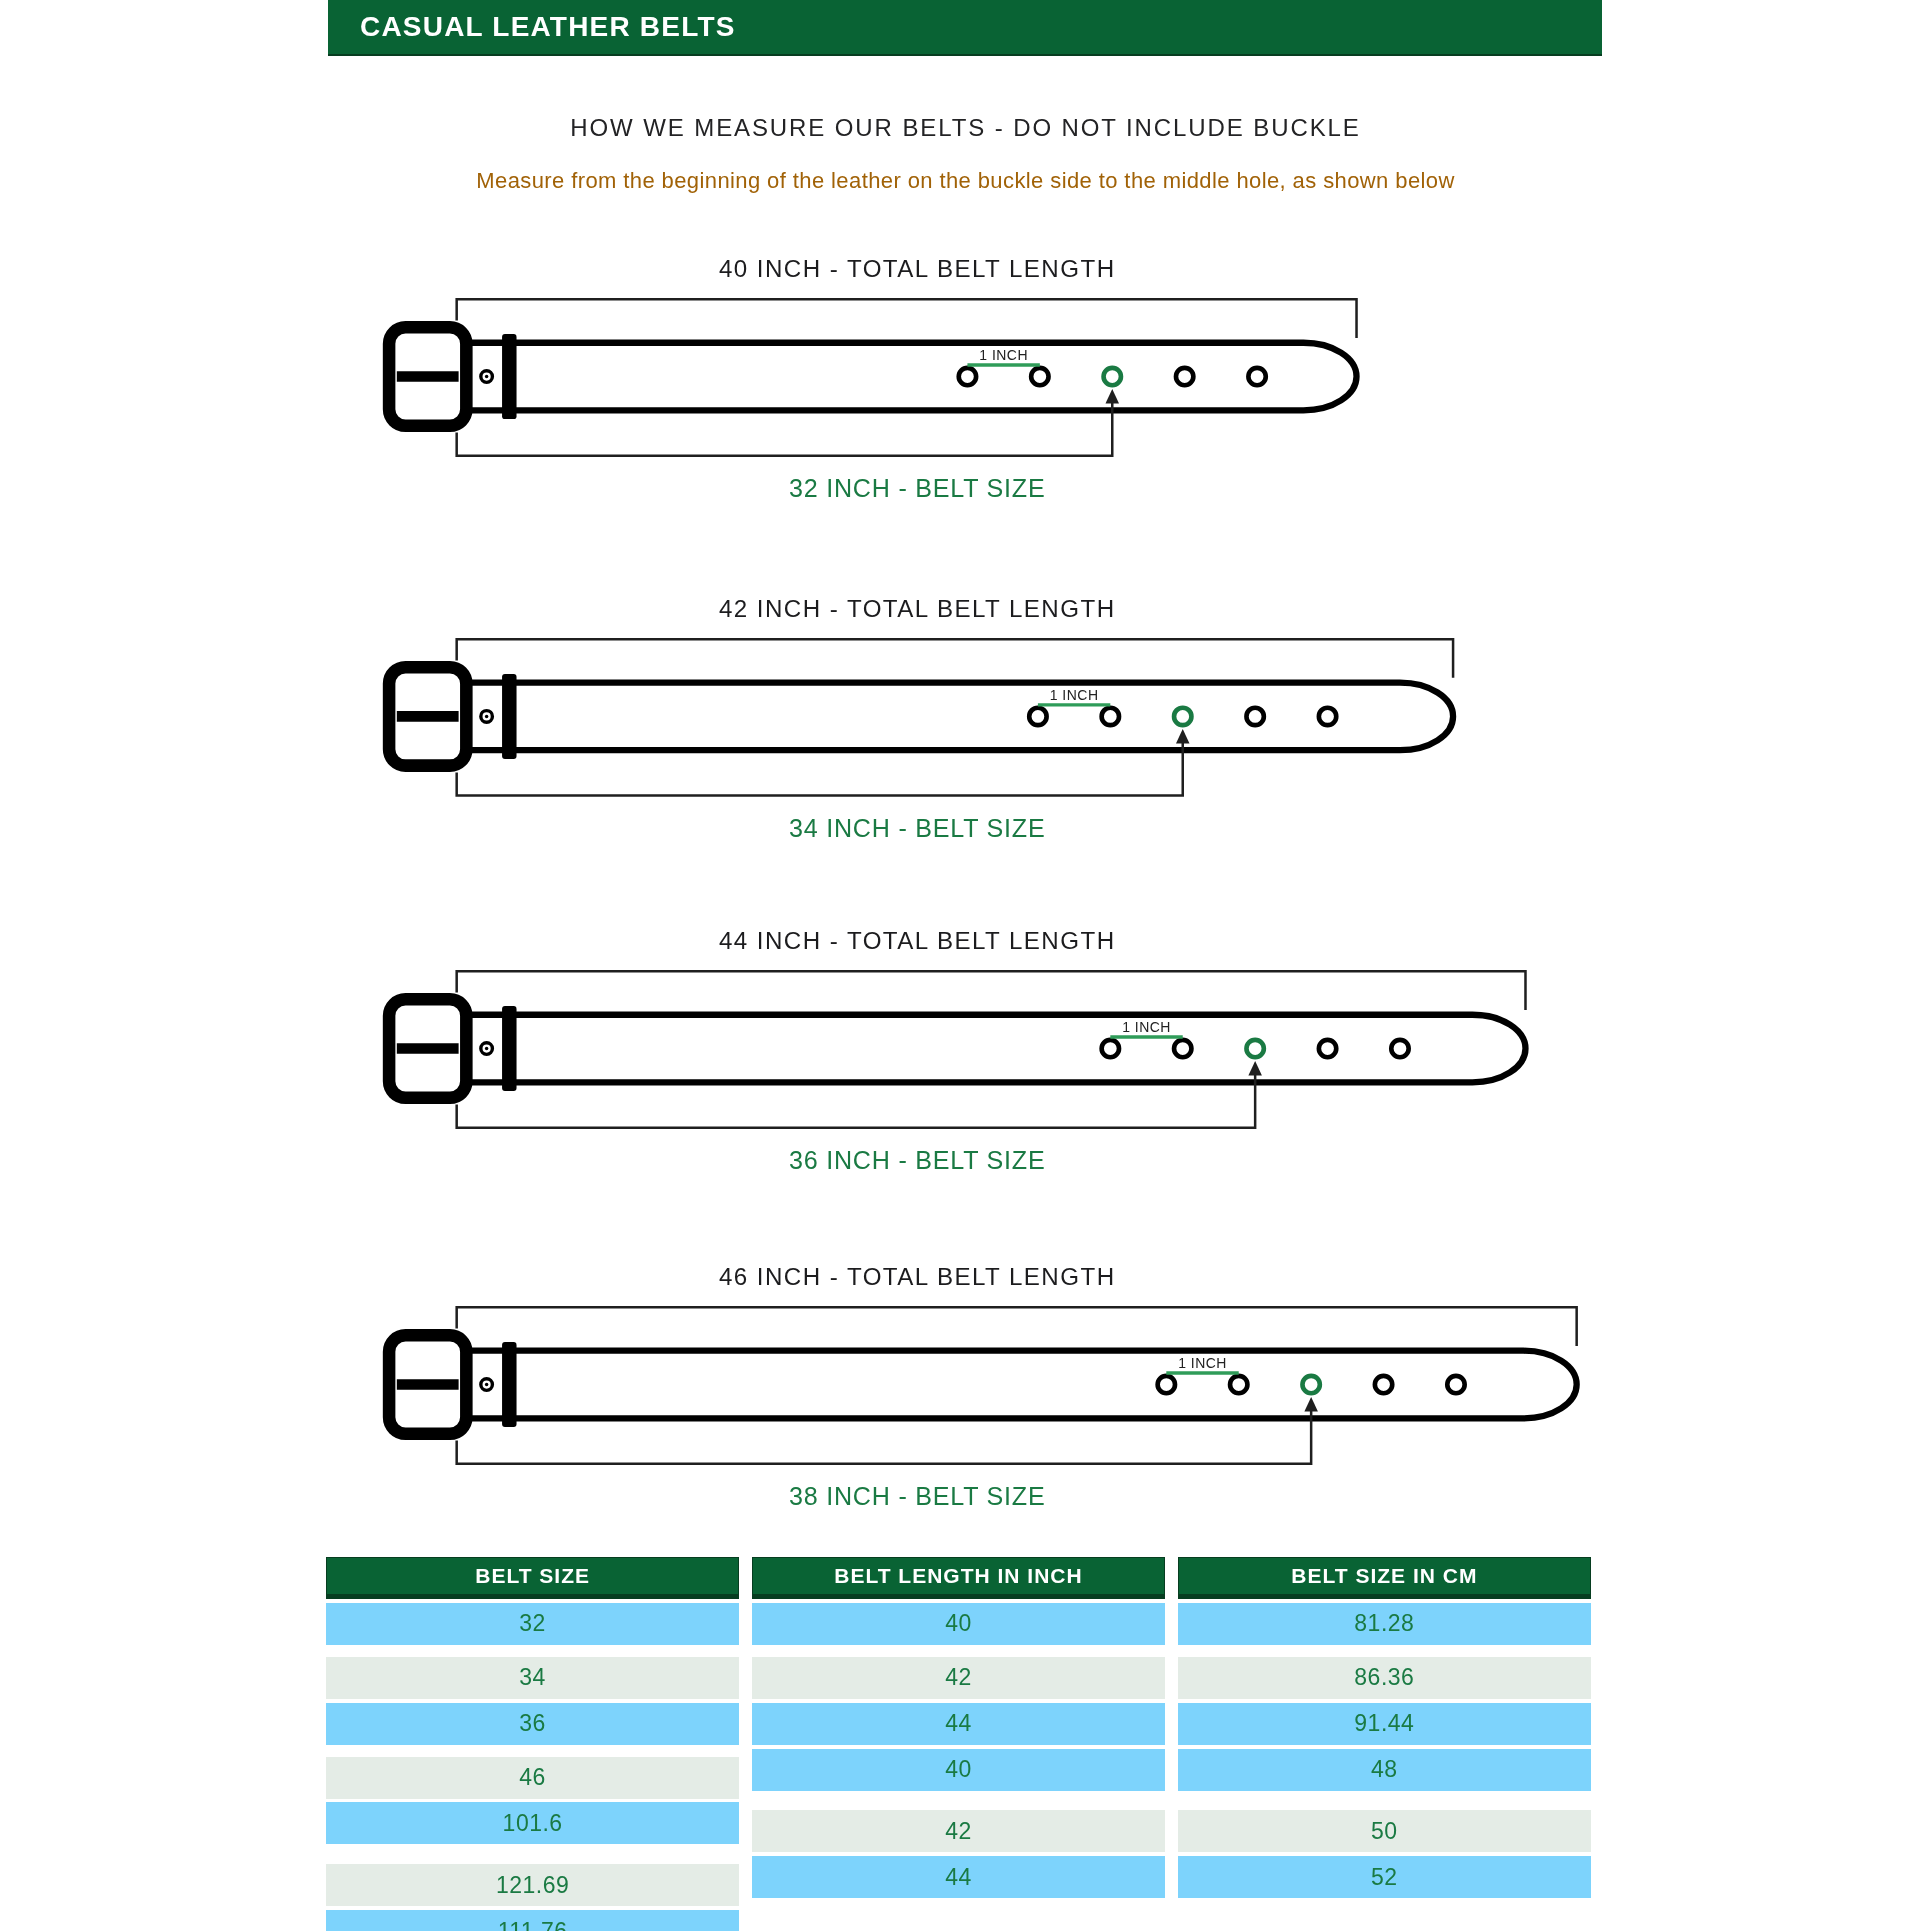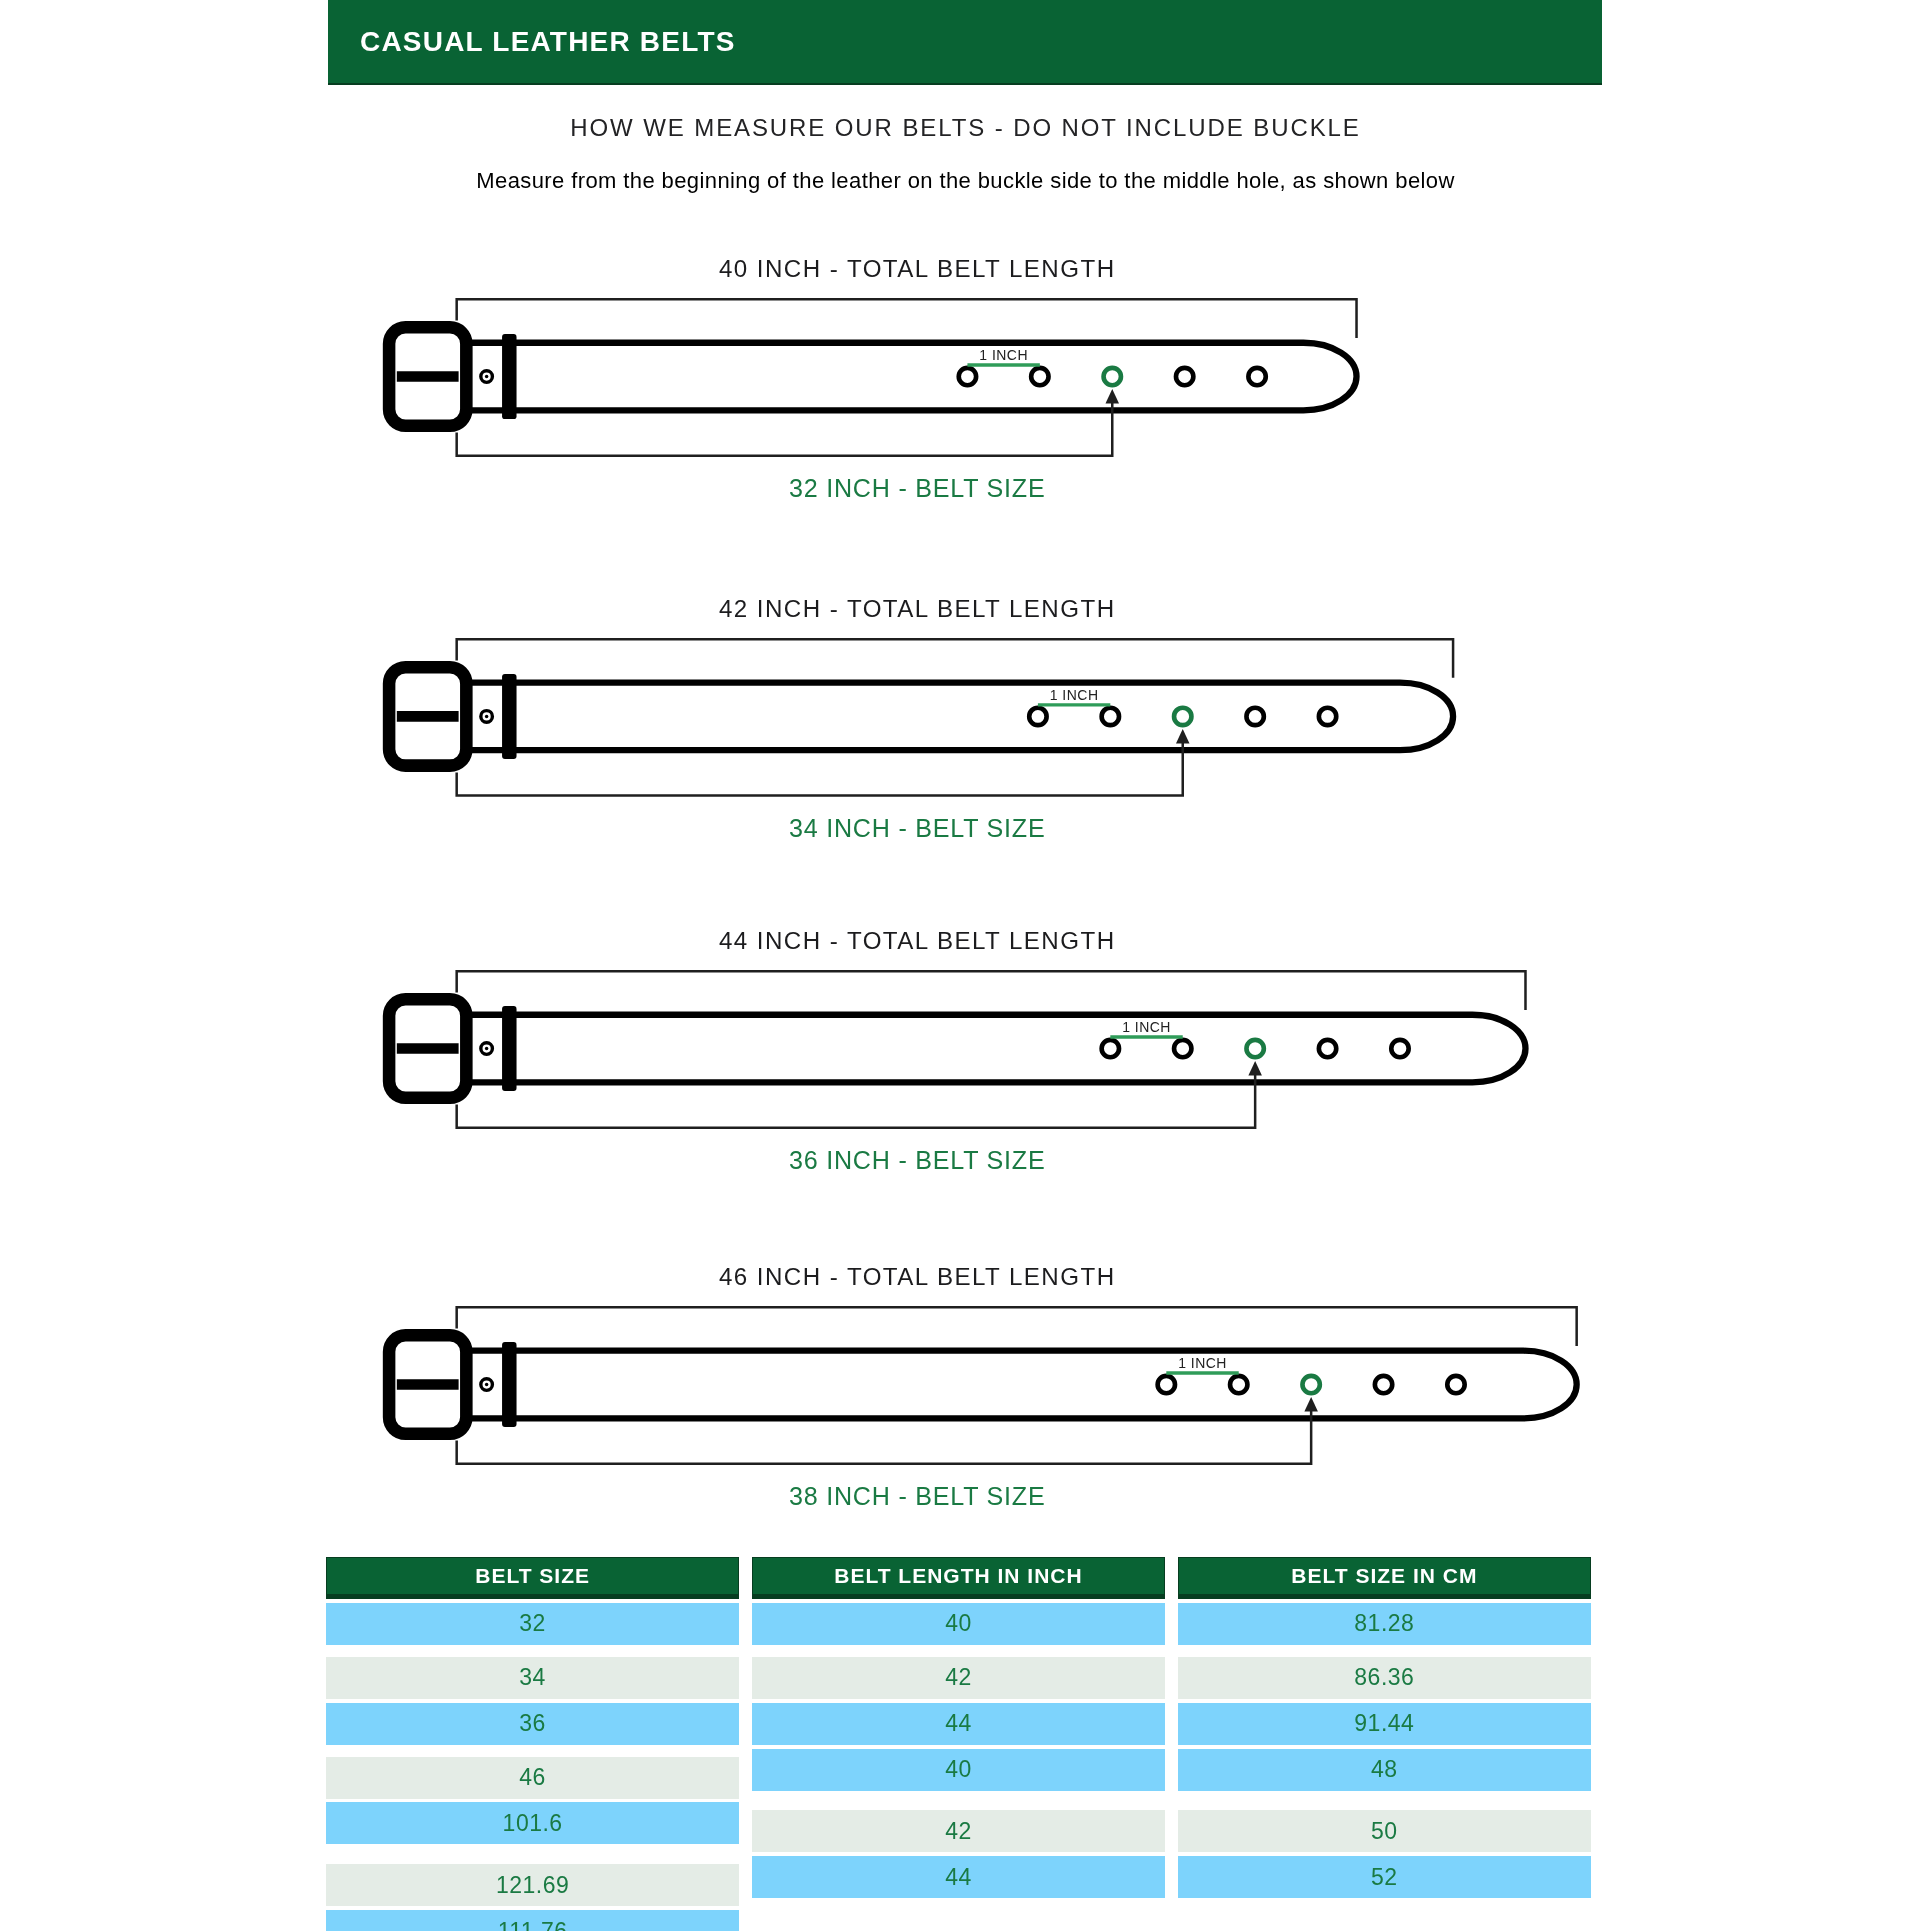--- a/index.html
+++ b/index.html
@@ -1,29 +1,29 @@
 <!DOCTYPE html>
 <html style="--banner-green: #096334; --header-border: #073d20; --accent: #1a7a43; --inch-line: #2f9c59; --row-alt: #e4ece6;"><head>
 <meta charset="utf-8">
 <style>
   html,body{margin:0;padding:0;background:#fff;}
   body{font-family:"Liberation Sans", sans-serif;}
   .page{position:relative;width:1931px;height:1931px;background:#fff;overflow:hidden;}
 
   
-  .banner{position:absolute;left:328px;top:0;width:1274px;height:85px;
+  .banner{position:absolute;left:328px;top:0;width:1274px;height:56px;
     background:var(--banner-green);border-bottom:2.9px solid var(--header-border);
     display:flex;align-items:center;padding-left:32px;box-sizing:border-box;}
   .banner-title{color:#fff;font-size:28px;font-weight:bold;letter-spacing:1.2px;}
 
   
   .h1{position:absolute;left:0;top:114px;width:1931px;text-align:center;
     font-size:24px;font-weight:500;letter-spacing:1.9px;color:#232325;}
   .sub{position:absolute;left:0;top:168px;width:1931px;text-align:center;
-    font-size:22px;letter-spacing:0.4px;color:#000000;}
+    font-size:22px;letter-spacing:0.4px;color:#a16207;}
 
   
   #diagram-svg{position:absolute;left:0;top:0;}
   .bracket{fill:none;stroke:#1f1f1f;stroke-width:2.6;}
   .strap{fill:#fff;stroke:#000;stroke-width:6.5;stroke-linejoin:round;}
   .buckle{fill:none;stroke:#000;stroke-width:13;}
   .prong{stroke:#000;stroke-width:11;}
   .fold-hole{fill:#fff;stroke:#000;stroke-width:3.5;}
   .hole{fill:#fff;stroke:#000;stroke-width:4.8;}
   .hole.sel{stroke:var(--accent);}

